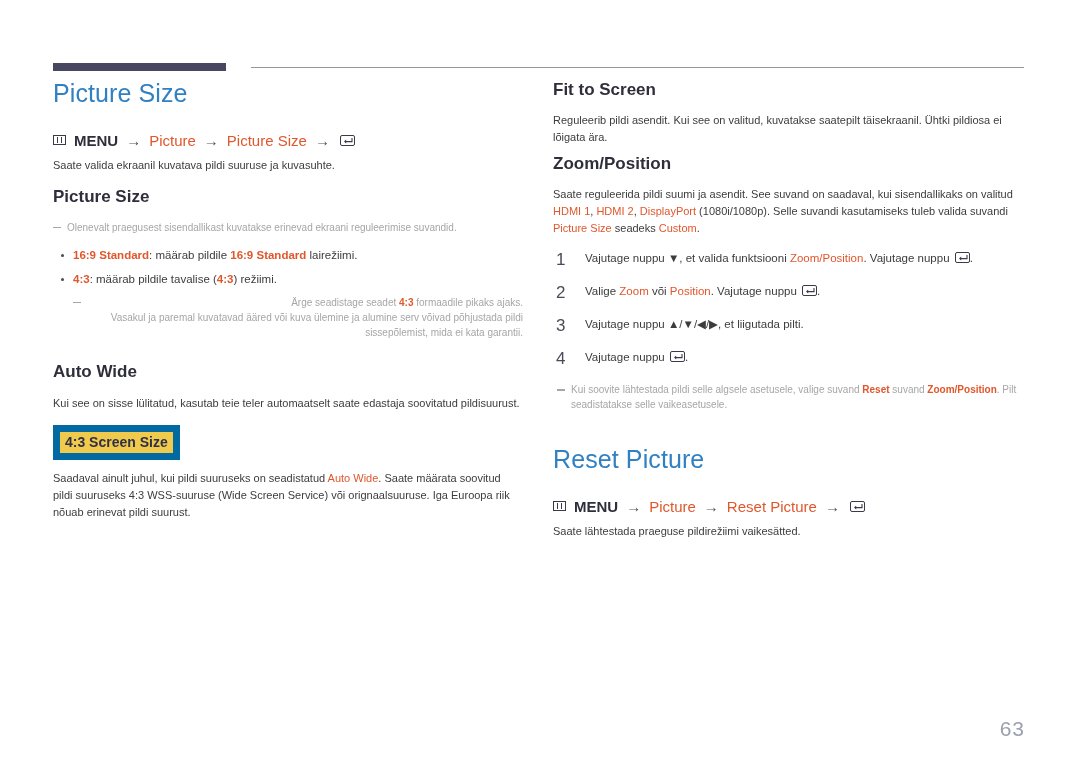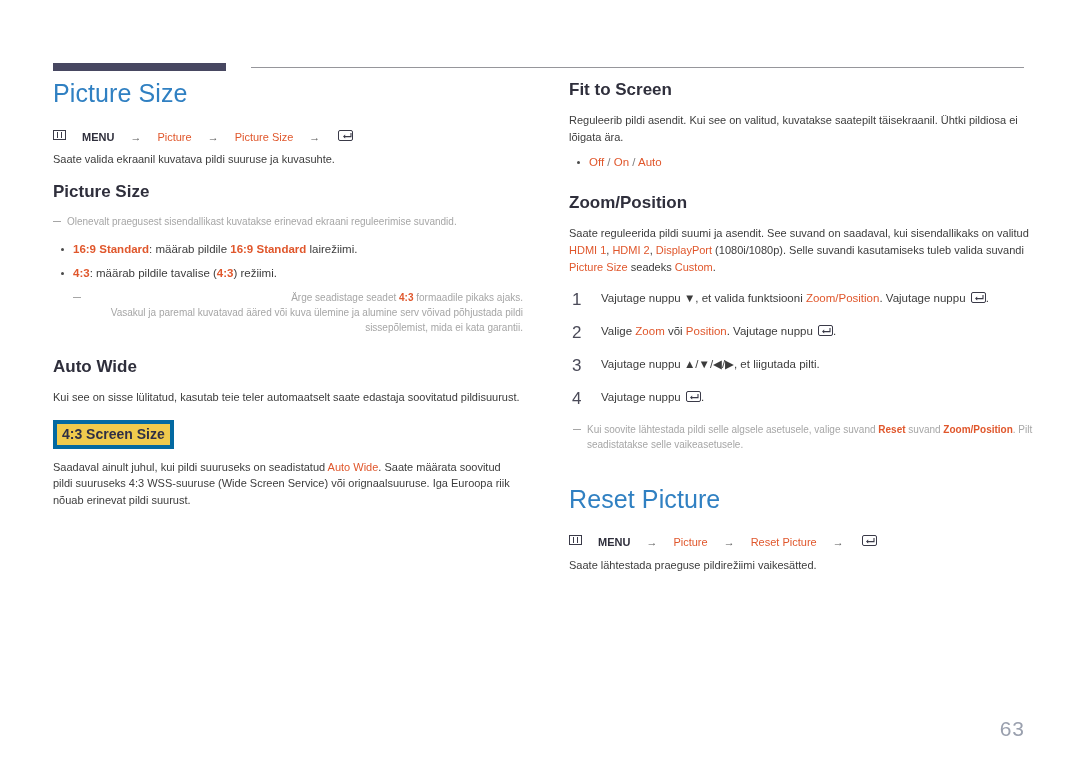--- a/index.html
+++ b/index.html
@@ -40,21 +40,21 @@
     height: 1px;
     background: #96969b;
   }
 
   
   .col {
     position: absolute;
     top: 80px;
   }
   .col-left  { left: 53px;  width: 470px; }
-  .col-right { left: 553px; width: 472px; margin-left: 16px; }
+  .col-right { left: 553px; width: 472px; }
 
   
   h1.chapter {
     font-size: 25px;
     font-weight: normal;
     color: #3080c2;
     margin: 0 0 22px 0;
     letter-spacing: 0.1px;
     line-height: 1.1;
   }
@@ -65,45 +65,45 @@
     margin: 0 0 12px 0;
     line-height: 1.2;
   }
 
   h3.highlight {
     display: inline-block;
     font-size: 14px;
     font-weight: bold;
     color: #2f2f45;
     background: #f0ca4d;
-    border: 4px solid #0369a1;
+    border: 7px solid #0369a1;
     padding: 2px 5px 3px 5px;
     margin: 0 0 10px 0;
     line-height: 1.15;
   }
 
   
   p.body {
     font-size: 11px;
     line-height: 1.52;
     margin: 0 0 14px 0;
     color: #3c3c3c;
   }
   p.body.tight { margin-bottom: 8px; }
 
   
   .menu-path {
-    font-size: 11px;
+    font-size: 15px;
     line-height: 1.4;
     margin: 0 0 6px 0;
     color: #3c3c3c;
     display: flex;
-    align-items: flex-start;
+    align-items: center;
     flex-wrap: wrap;
-    gap: 12px;
+    gap: 4px;
   }
   .menu-path .sep { color: #555; margin: 0 4px; }
   .menu-path .menu-label { font-weight: bold; color: #2f2f3c; margin-left: 4px;}
 
   
   .icon-menu {
     display: inline-block;
     width: 13px;
     height: 10px;
     border: 1.4px solid #3a3a48;
@@ -279,25 +279,20 @@
   <p class="body">
     <span>Saadaval ainult juhul, kui pildi suuruseks on seadistatud </span><span class="o">Auto Wide</span><span>. Saate määrata soovitud pildi suuruseks 4:3 WSS-suuruse (Wide Screen Service) või orignaalsuuruse. Iga Euroopa riik nõuab erinevat pildi suurust.</span>
   </p>
 </div>
 
 <div class="col col-right">
 
   <h2 class="section">Fit to Screen</h2>
   <p class="body tight">Reguleerib pildi asendit. Kui see on valitud, kuvatakse saatepilt täisekraanil. Ühtki pildiosa ei lõigata ära.</p>
 
-  <ul class="bullets" style="margin-bottom:22px;">
-    <li>
-      <span class="o">Off</span><span class="gray"> / </span><span class="o">On</span><span class="gray"> / </span><span class="o">Auto</span>
-    </li>
-  </ul>
 
   <h2 class="section">Zoom/Position</h2>
 
   <p class="body">
     <span>Saate reguleerida pildi suumi ja asendit. See suvand on saadaval, kui sisendallikaks on valitud </span><span class="o">HDMI 1</span><span>, </span><span class="o">HDMI 2</span><span>, </span><span class="o">DisplayPort</span><span> (1080i/1080p). Selle suvandi kasutamiseks tuleb valida suvandi </span><span class="o">Picture Size</span><span> seadeks </span><span class="o">Custom</span><span>.</span>
   </p>
 
   <ol class="steps">
     <li>
       <span class="num">1</span><span>Vajutage nuppu </span><span class="glyphs">▼</span><span>, et valida funktsiooni </span><span class="o">Zoom/Position</span><span>. Vajutage nuppu </span><span class="icon-enter"><svg width="11" height="8" viewBox="0 0 11 8">

